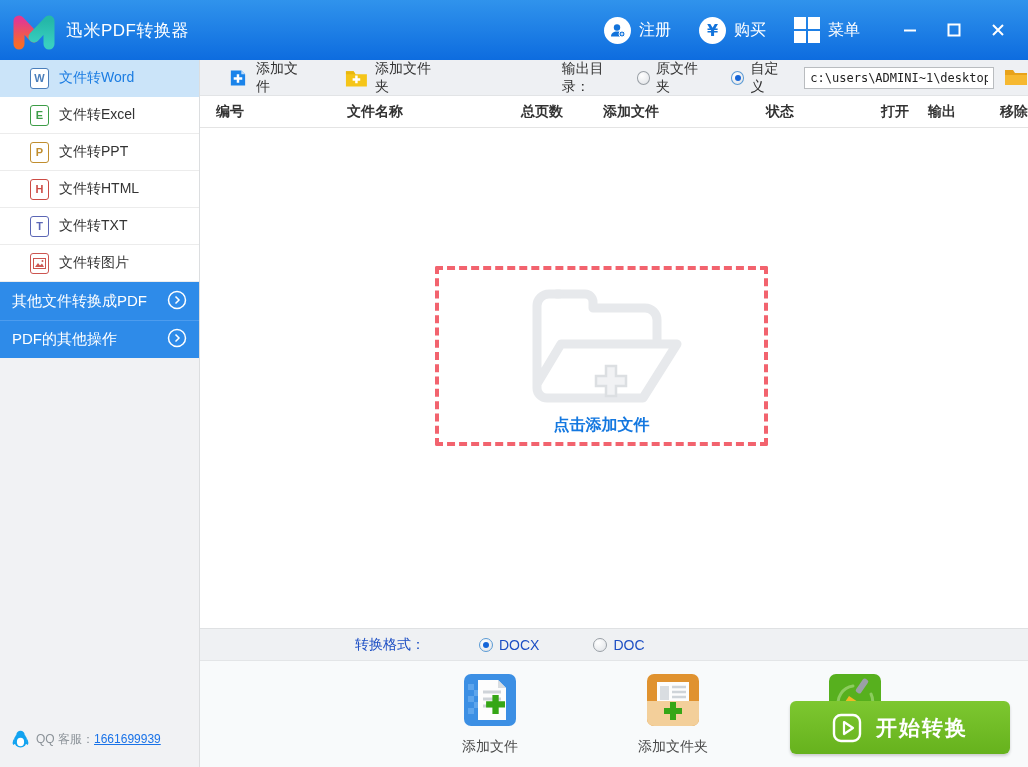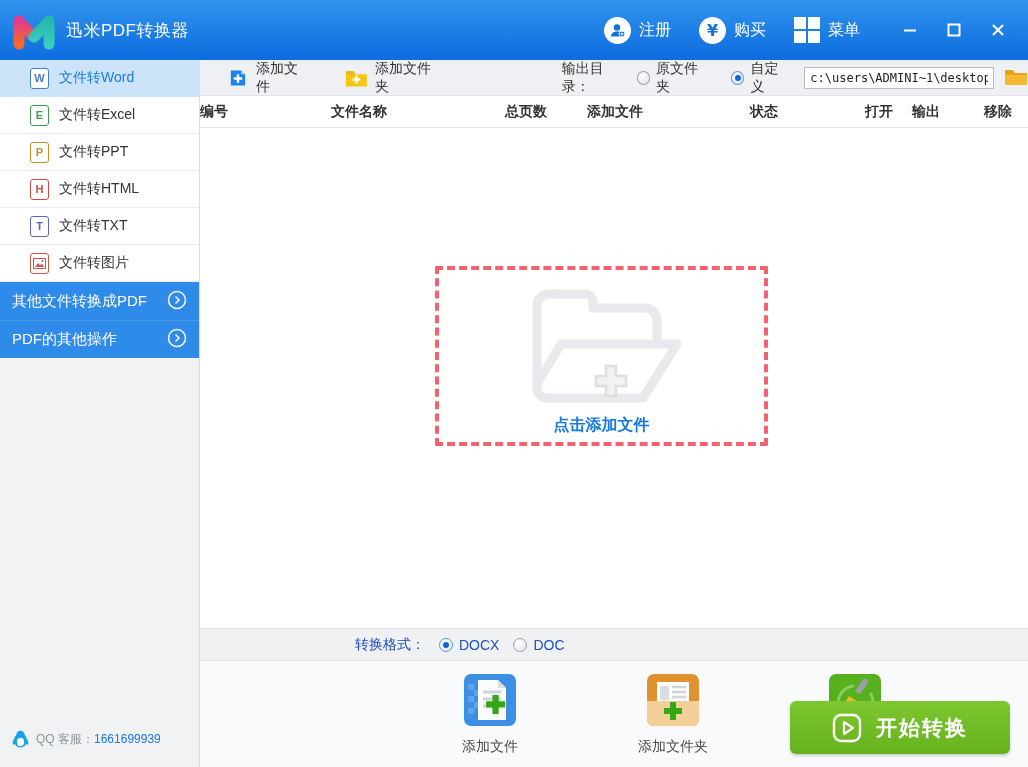--- a/index.html
+++ b/index.html
@@ -34,48 +34,48 @@
   .nav-item.selected { background:#cbe4f9; color:#1b7ce2; border-bottom-color:#cbe4f9; }
   .doc-ic { width:19px; height:21px; border:1.5px solid currentColor; border-radius:3px; font-size:11px; font-weight:bold; display:flex; align-items:center; justify-content:center; margin-right:10px; background:#fff; }
   .ic-word { color:#4a7ebb; } .ic-excel{ color:#3d9c47; } .ic-ppt{ color:#c08d2e; }
   .ic-html{ color:#cc4b44; } .ic-txt{ color:#5b66b5; } .ic-img{ color:#cc5550; }
   .nav-item .lbl { color:#333; }
   .nav-item.selected .lbl { color:#1b7ce2; }
 
   .sidebar-footer { position:absolute; left:0; bottom:14px; width:200px; font-size:12px; color:#8b9298; }
   .sf-row { display:flex; align-items:center; padding:5px 4px 5px 12px; }
   .sf-row svg { margin-right:7px; }
-  .sf-link { color:#1a73e8; cursor:pointer; }
+  .sf-link { color:#1a73e8; text-decoration:underline; cursor:pointer; }
 
   
   .toolbar { position:absolute; left:0; top:0; width:828px; height:36px; background:#eef0f3; border-bottom:1px solid #e2e4e6; display:flex; align-items:center; }
   .tool-btn { display:flex; align-items:center; cursor:pointer; font-size:14px; color:#333; }
   .tool-btn svg { margin-right:7px; }
   .out-label { margin-left:120px; font-size:14px; color:#333; }
   .radio-row { display:flex; align-items:center; margin-left:8px; cursor:pointer; }
   .radio { width:14px; height:14px; border-radius:50%; border:1px solid #9aa0a6; background:radial-gradient(circle at 35% 30%,#fff,#dfe2e6); margin-right:6px; position:relative; }
   .radio.on { border-color:#5b9bd5; }
   .radio.on::after { content:""; position:absolute; left:3px; top:3px; width:6px; height:6px; border-radius:50%; background:#1565d8; }
   .path-input { width:198px; height:22px; margin-left:14px; border:1px solid #b9bcbf; background:#fff; font-family:"DejaVu Sans Mono","Liberation Mono",monospace; font-size:12px; padding:0 5px; color:#222; }
   .browse { margin-left:10px; cursor:pointer; display:flex; }
 
   
   .thead { position:absolute; left:0; top:36px; width:828px; height:32px; background:#fff; border-bottom:1px solid #e4e4e4; display:flex; align-items:center; font-weight:600; font-size:14px; color:#333; }
   .th { flex:0 0 auto; }
-  .th1{ width:131px; } .th2{ width:174px;} .th3{ width:82px;} .th4{ width:163px;}
+  .th1{ width:131px; margin-left:16px;} .th2{ width:174px;} .th3{ width:82px;} .th4{ width:163px;}
   .th5{ width:115px;} .th6{ width:47px;} .th7{ width:72px;} .th8{ width:58px;}
 
   
   .list-area { position:absolute; left:0; top:68px; width:828px; height:500px; background:#fff; }
   .dropzone { position:absolute; left:235px; top:138px; width:333px; height:180px; border:4px dashed #f2636e; border-radius:2px; cursor:pointer; }
   .dz-label { position:absolute; bottom:6px; left:0; width:100%; text-align:center; color:#1478e0; font-weight:bold; font-size:16px; }
   .dz-folder { position:absolute; left:50%; top:10px; transform:translateX(-50%); }
 
   
-  .format-bar { position:absolute; left:0; top:568px; width:828px; height:32px; background:#eff1f3; border-top:1px solid #dfe1e3; display:flex; align-items:center; padding-left:155px; color:#1d4fc4; font-size:14px; }
+  .format-bar { position:absolute; left:0; top:568px; width:828px; height:32px; background:#eff1f3; border-top:1px solid #dfe1e3; display:flex; align-items:center; padding-left:155px; color:#1d4fc4; font-size:14px;gap:40px; }
   .fmt-opt { display:flex; align-items:center; margin-left:14px; cursor:pointer; color:#1d4fc4; }
   .fmt-opt .radio { margin-right:6px; }
 
   
   .footer { position:absolute; left:0; top:600px; width:828px; height:107px; background:#f8fafb; border-top:1px solid #e3e5e7; }
   .action-item { position:absolute; top:13px; width:104px; text-align:center; cursor:pointer; }
   .action-item .alabel { margin-top:9px; font-size:14px; color:#4a4a4a; }
   .action-item.disabled .alabel { color:#b3b6ba; }
   .ai-1{ left:238px; } .ai-2{ left:421px; } .ai-3{ left:603px; }
   .start-btn { position:absolute; right:18px; top:24px; width:220px; height:53px; border-radius:6px;

